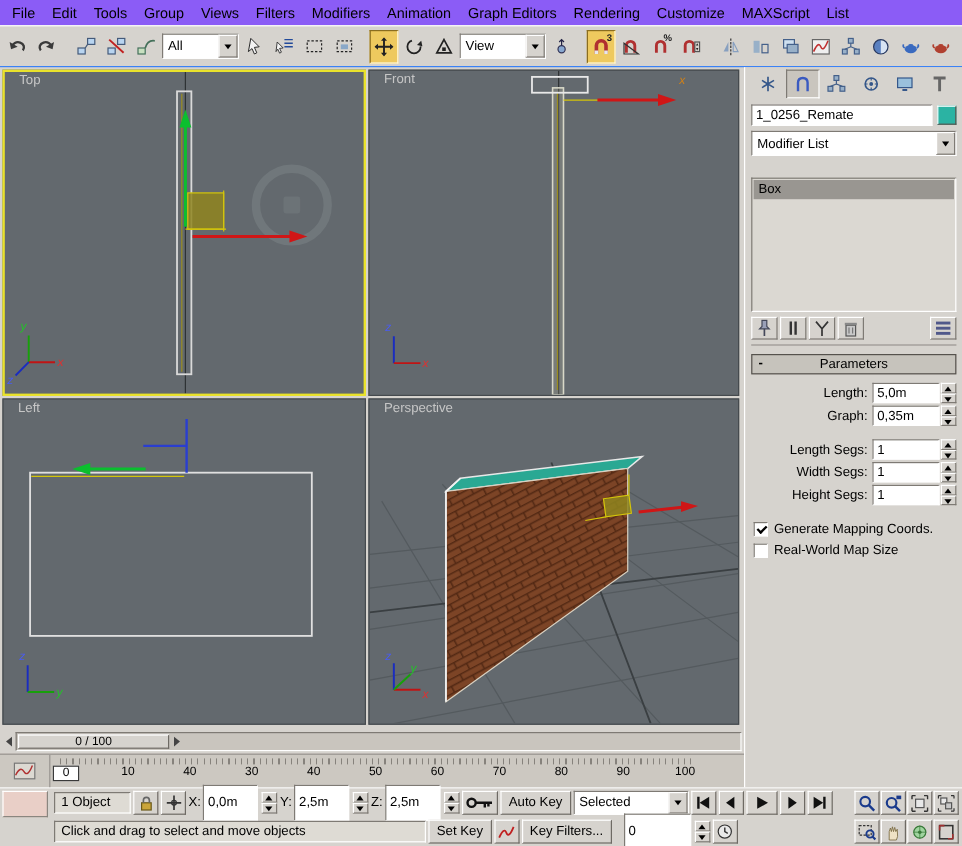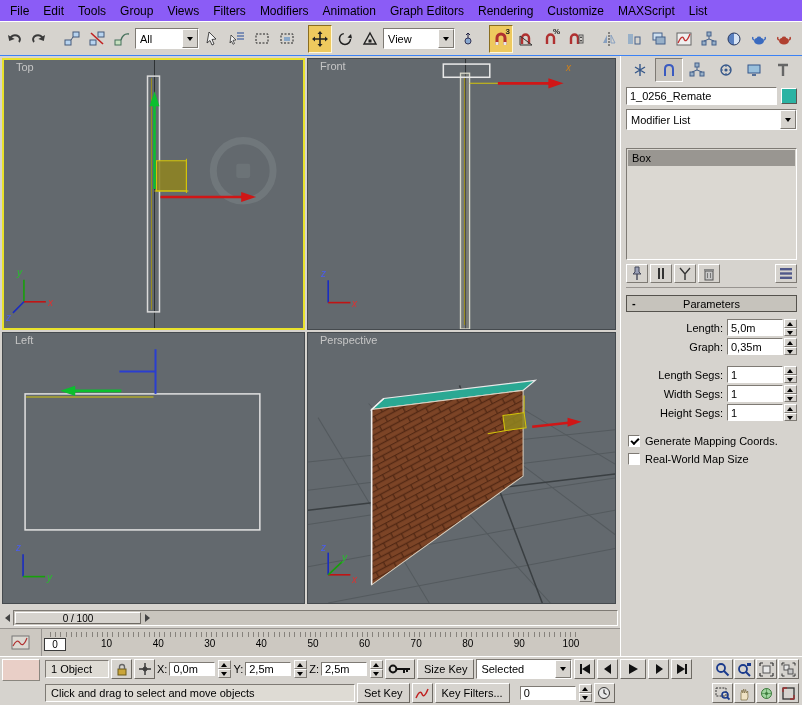--- a/index.html
+++ b/index.html
@@ -91,21 +91,21 @@
 .sb-swatch{height:22px;background:#e9cfc7;border:1px solid;border-color:#fff #8a867f #8a867f #fff}
 .sb-rows{flex:1;display:flex;flex-direction:column}
 .sb-row{height:24px;display:flex;align-items:center;gap:2px;padding:0 3px}
 .scell{height:18px;background:#dedbd4;border:1px solid;border-color:#7e7a74 #fff #fff #7e7a74;
        display:flex;align-items:center;padding:0 5px;white-space:nowrap;overflow:hidden}
 .sbtn{height:20px;background:#d6d3ce;border:1px solid;border-color:#fff #6e6a64 #6e6a64 #fff;
       display:flex;align-items:center;justify-content:center;padding:0 6px;white-space:nowrap}
 .ibtn{width:21px;height:20px;background:#d6d3ce;border:1px solid;border-color:#fff #6e6a64 #6e6a64 #fff;
       display:flex;align-items:center;justify-content:center;padding:0;flex:0 0 auto}
 .rcluster{margin-left:auto;display:flex;gap:1px}
-.numfield{height:14px;background:#fff;border:1px solid;border-color:#7e7a74 #fff #fff #7e7a74;
+.numfield{height:30px;background:#fff;border:1px solid;border-color:#7e7a74 #fff #fff #7e7a74;
           display:flex;align-items:center;padding:0 3px}
 .w46{width:46px}.w56{width:56px}
 .sp18{width:13px;height:18px}
 </style>
 </head>
 <body>
 
 <div id="app">
 
   <div class="menubar">
@@ -636,21 +636,21 @@
             <i class="up"></i>
             <i class="dn"></i>
           </div>
         <div class="ibtn" style="width:30px">
             <svg width="24" height="12" viewBox="0 0 24 12">
               <circle cx="5" cy="6" r="3.4" fill="none" stroke="#111" stroke-width="2"></circle>
               <path d="M8.5 6H22M16 6v4M19 6v3" stroke="#111" stroke-width="2"></path>
             </svg>
           </div>
         <div class="sbtn">
-            <span>Size Key</span>
+            <span>Auto Key</span>
           </div>
         <div class="combo" style="width:96px;height:20px">
           <span class="ctxt">Selected</span>
           <span class="cbtn">
               <i class="tri"></i>
             </span>
         </div>
         <div class="ibtn">
             <svg width="16" height="14" viewBox="0 0 16 14">
               <path d="M4 2v10" stroke="#111" stroke-width="2"></path>

